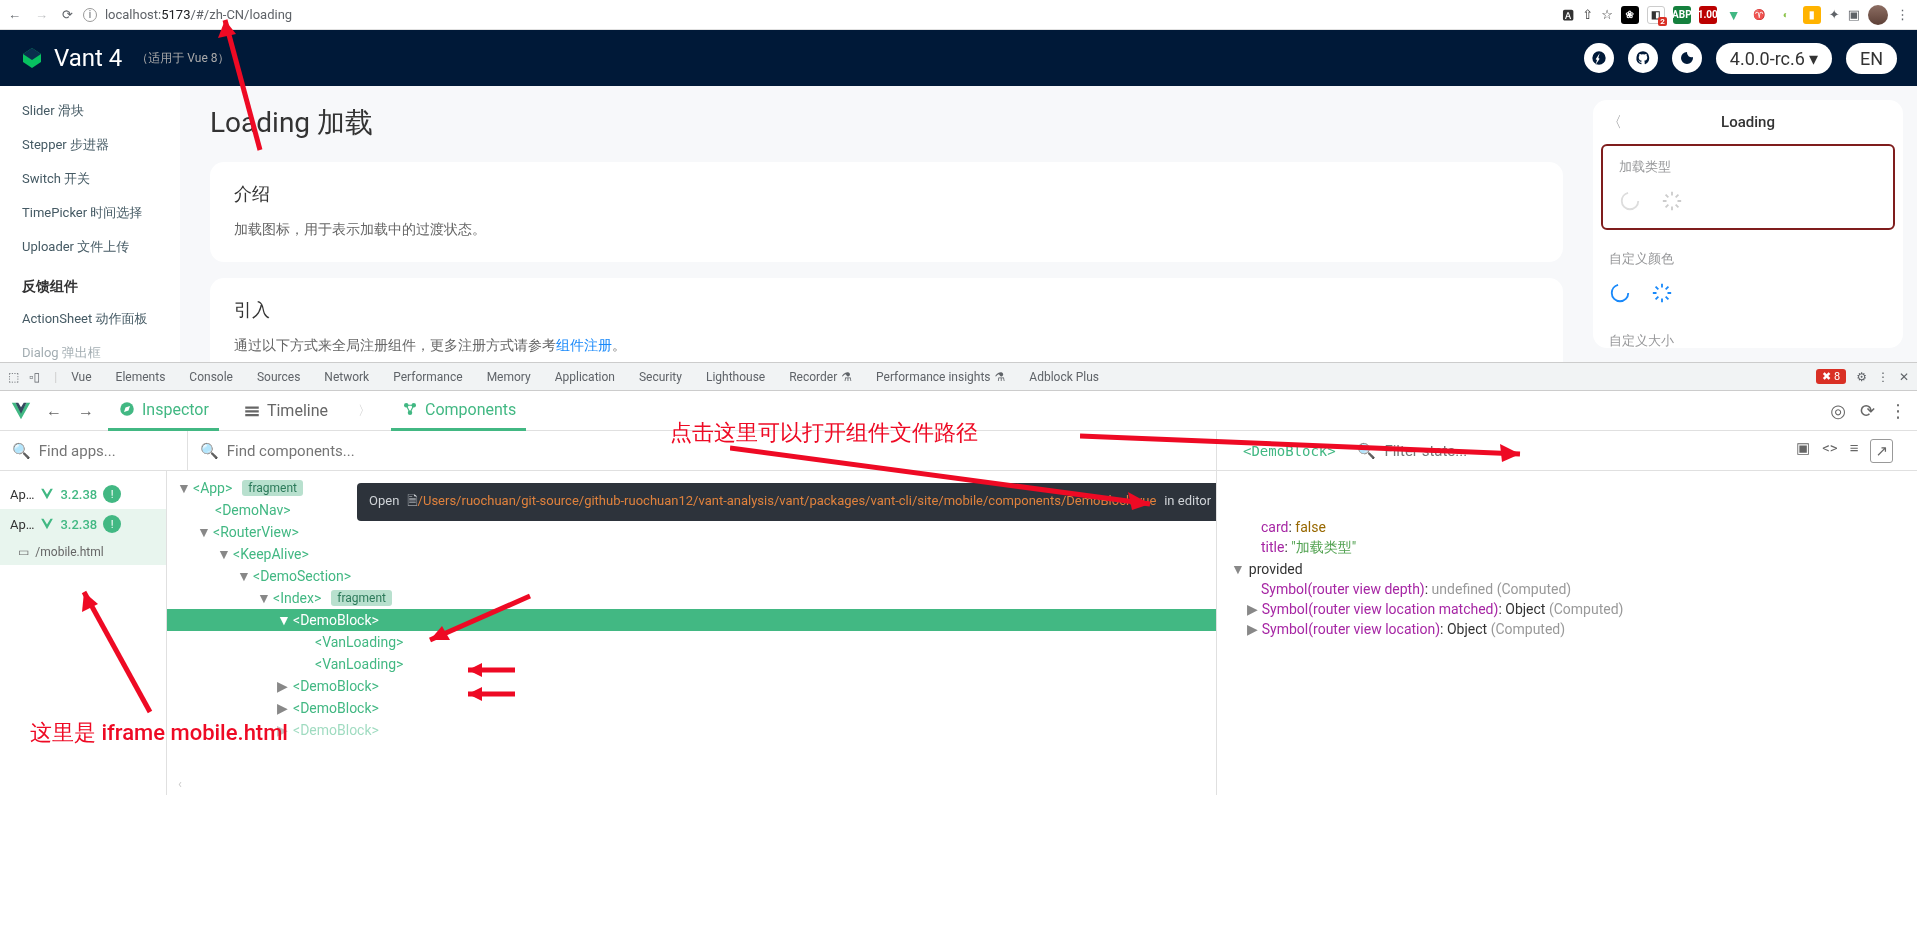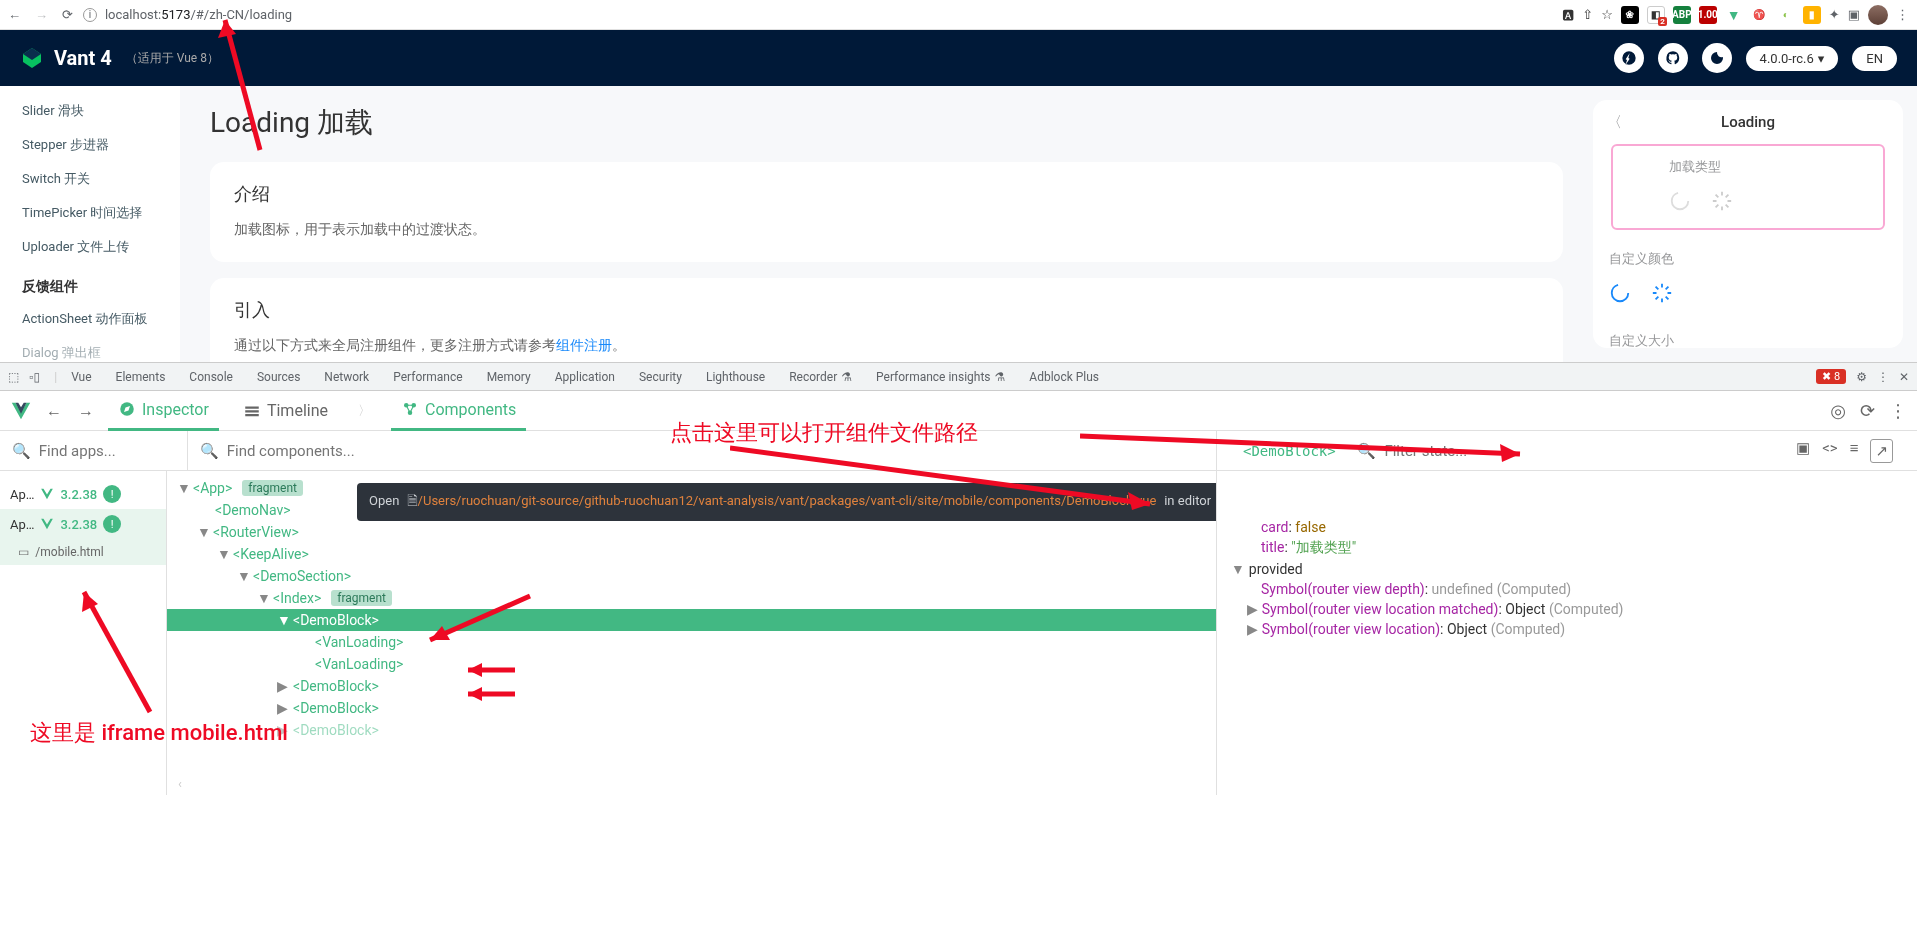--- a/index.html
+++ b/index.html
@@ -12,44 +12,44 @@
 .url-bar { flex: 1; display: flex; align-items: center; gap: 8px; color: #5f6368; font-size: 13px; }
 .url-bar .url-text { color: #202124; }
 .url-bar .url-text .host { color: #5f6368; }
 .ext-icons { display: flex; gap: 8px; align-items: center; }
 .ext-icon { width: 18px; height: 18px; display: flex; align-items: center; justify-content: center; border-radius: 3px; font-size: 10px; font-weight: bold; color: #fff; }
 
 
 .vant-header { height: 56px; background: #001938; color: #fff; display: flex; align-items: center; padding: 0 20px; justify-content: space-between; }
 .vant-logo-area { display: flex; align-items: center; gap: 10px; }
 .vant-logo { width: 24px; height: 24px; }
-.vant-title { font-size: 20px; font-weight: 700; }
+.vant-title { font-size: 24px; font-weight: 400; }
 .vant-subtitle { font-size: 12px; color: #aaa; margin-left: 4px; }
 .vant-actions { display: flex; align-items: center; gap: 14px; }
 .vant-action-btn { width: 30px; height: 30px; border-radius: 50%; background: #fff; display: flex; align-items: center; justify-content: center; color: #001938; }
-.vant-pill { background: #fff; color: #333; border-radius: 20px; padding: 5px 14px; font-size: 13px; display: flex; align-items: center; gap: 4px; }
+.vant-pill { background: #fff; color: #333; border-radius: 20px; padding: 5px 14px; font-size: 18px; display: flex; align-items: center; gap: 4px; }
 
 
 .vant-body { display: flex; height: 276px; background: #f7f8fa; }
 .vant-sidebar { width: 180px; background: #fff; padding: 8px 0; overflow: hidden; }
 .vant-side-item { padding: 8px 22px; font-size: 13px; color: #455a64; cursor: pointer; }
 .vant-side-group { padding: 14px 22px 6px; font-size: 14px; font-weight: 600; color: #323233; }
 .vant-main { flex: 1; padding: 18px 30px; overflow: hidden; }
 .vant-h1 { font-size: 28px; font-weight: 400; margin-bottom: 20px; }
 .vant-card { background: #fff; border-radius: 14px; padding: 20px 24px; margin-bottom: 16px; }
 .vant-card h2 { font-size: 18px; font-weight: 400; margin-bottom: 12px; }
 .vant-card p { font-size: 14px; color: #666; line-height: 1.7; }
 .vant-card a { color: #1989fa; text-decoration: none; }
 .vant-preview { width: 310px; background: #fff; border-radius: 14px; margin: 14px 14px 14px 0; overflow: hidden; }
 .preview-header { height: 44px; display: flex; align-items: center; justify-content: center; position: relative; font-size: 15px; font-weight: 500; }
 .preview-back { position: absolute; left: 14px; color: #969799; }
 .preview-section { padding: 12px 16px; }
 .preview-label { font-size: 13px; color: #969799; margin-bottom: 10px; }
 .preview-icons { display: flex; gap: 20px; padding: 4px 0; }
-.preview-boxed { border: 2px solid #f9a8d4; border-radius: 6px; margin: 0 18px 8px; padding-left: 40px; }
+.preview-boxed { border: 2px solid #7f1d1d; border-radius: 6px; margin: 0 8px 8px; }
 
 
 .annotation { position: absolute; color: #ee0a24; font-size: 22px; font-weight: 500; pointer-events: none; z-index: 100; }
 .arrow-svg { position: absolute; pointer-events: none; z-index: 99; }
 
 
 .devtools { border-top: 1px solid #ccc; }
 .devtools-tabs { height: 28px; background: #f1f3f4; border-bottom: 1px solid #ccc; display: flex; align-items: center; padding: 0 8px; gap: 4px; font-size: 12px; color: #5f6368; }
 .devtools-tab { padding: 16px 10px; height: 28px; display: flex; align-items: center; cursor: pointer; }
 .devtools-tab .flask { margin-left: 4px; } 

